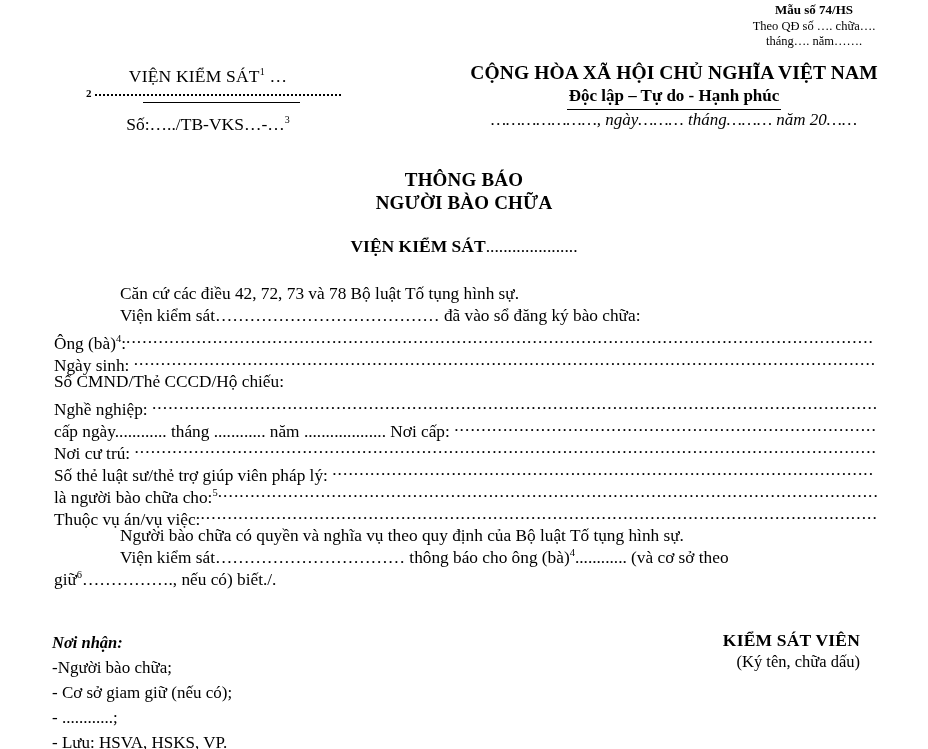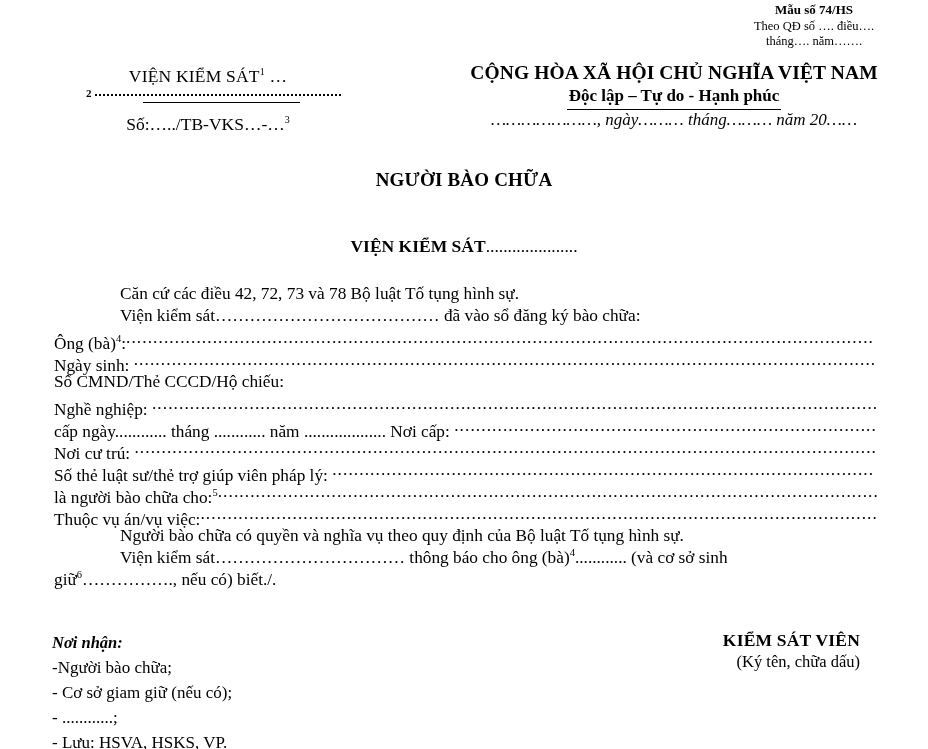--- a/index.html
+++ b/index.html
@@ -217,21 +217,21 @@
     margin-top: 1px;
   }
 </style>
 </head>
 <body>
 
 <div class="page">
 
   <div class="form-code">
     <div class="code-main">Mẫu số 74/HS</div>
-    <div class="code-sub">Theo QĐ số …. điều….</div>
+    <div class="code-sub">Theo QĐ số …. chữa….</div>
     <div class="code-sub">tháng…. năm…….</div>
   </div>
 
   <div class="left-header">
     <div class="org-name"><span>VIỆN KIỂM SÁT</span><sup>1</sup><span> …</span></div>
     <div class="dots-row">
       <span class="sup-marker">2</span>
       <span class="dotted-fill"></span>
       <span class="rule"></span>
     </div>
@@ -240,20 +240,21 @@
 
   <div class="center-header">
     <div class="country">CỘNG HÒA XÃ HỘI CHỦ NGHĨA VIỆT NAM</div>
     <div class="motto-wrap">
       <div class="motto">Độc lập – Tự do - Hạnh phúc</div>
     </div>
     <div class="date-line">…………………, ngày……… tháng……… năm 20……</div>
   </div>
 
   <div class="title-block">
+    <div class="t1">THÔNG BÁO</div>
     <div class="t2">NGƯỜI BÀO CHỮA</div>
   </div>
 
   <div class="subject-line"><span class="strong">VIỆN KIỂM SÁT</span><span class="sdots">.....................</span></div>
 
   <div class="body-block">
 
     <div class="ln indent">Căn cứ các điều 42, 72, 73 và 78 Bộ luật Tố tụng hình sự.</div>
 
     <div class="ln indent"><span>Viện kiểm sát</span><span>…………………………………</span><span> đã vào sổ đăng ký bào chữa:</span></div>
@@ -271,21 +272,21 @@
     <div class="ln"><span>Nơi cư trú: </span><span class="leader">.........................................................................................................................................</span></div>
 
     <div class="ln"><span>Số thẻ luật sư/thẻ trợ giúp viên pháp lý: </span><span class="leader">....................................................................................................</span></div>
 
     <div class="ln"><span>là người bào chữa cho:</span><sup>5</sup><span class="leader">..........................................................................................................................</span></div>
 
     <div class="ln"><span>Thuộc vụ án/vụ việc:</span><span class="leader">.............................................................................................................................</span></div>
 
     <div class="ln indent">Người bào chữa có quyền và nghĩa vụ theo quy định của Bộ luật Tố tụng hình sự.</div>
 
-    <div class="ln indent"><span>Viện kiểm sát</span><span>……………………………</span><span> thông báo cho ông (bà)</span><sup>4</sup><span>............</span><span> (và cơ sở sinh</span></div>
+    <div class="ln indent"><span>Viện kiểm sát</span><span>……………………………</span><span> thông báo cho ông (bà)</span><sup>4</sup><span>............</span><span> (và cơ sở theo</span></div>
 
     <div class="ln"><span>giữ</span><sup>6</sup><span>……………., nếu có) biết./.</span></div>
 
   </div>
 
   <div class="footer-left">
     <div class="heading">Nơi nhận:</div>
     <div class="item">-Người bào chữa;</div>
     <div class="item">- Cơ sở giam giữ (nếu có);</div>
     <div class="item">- ............;</div>

